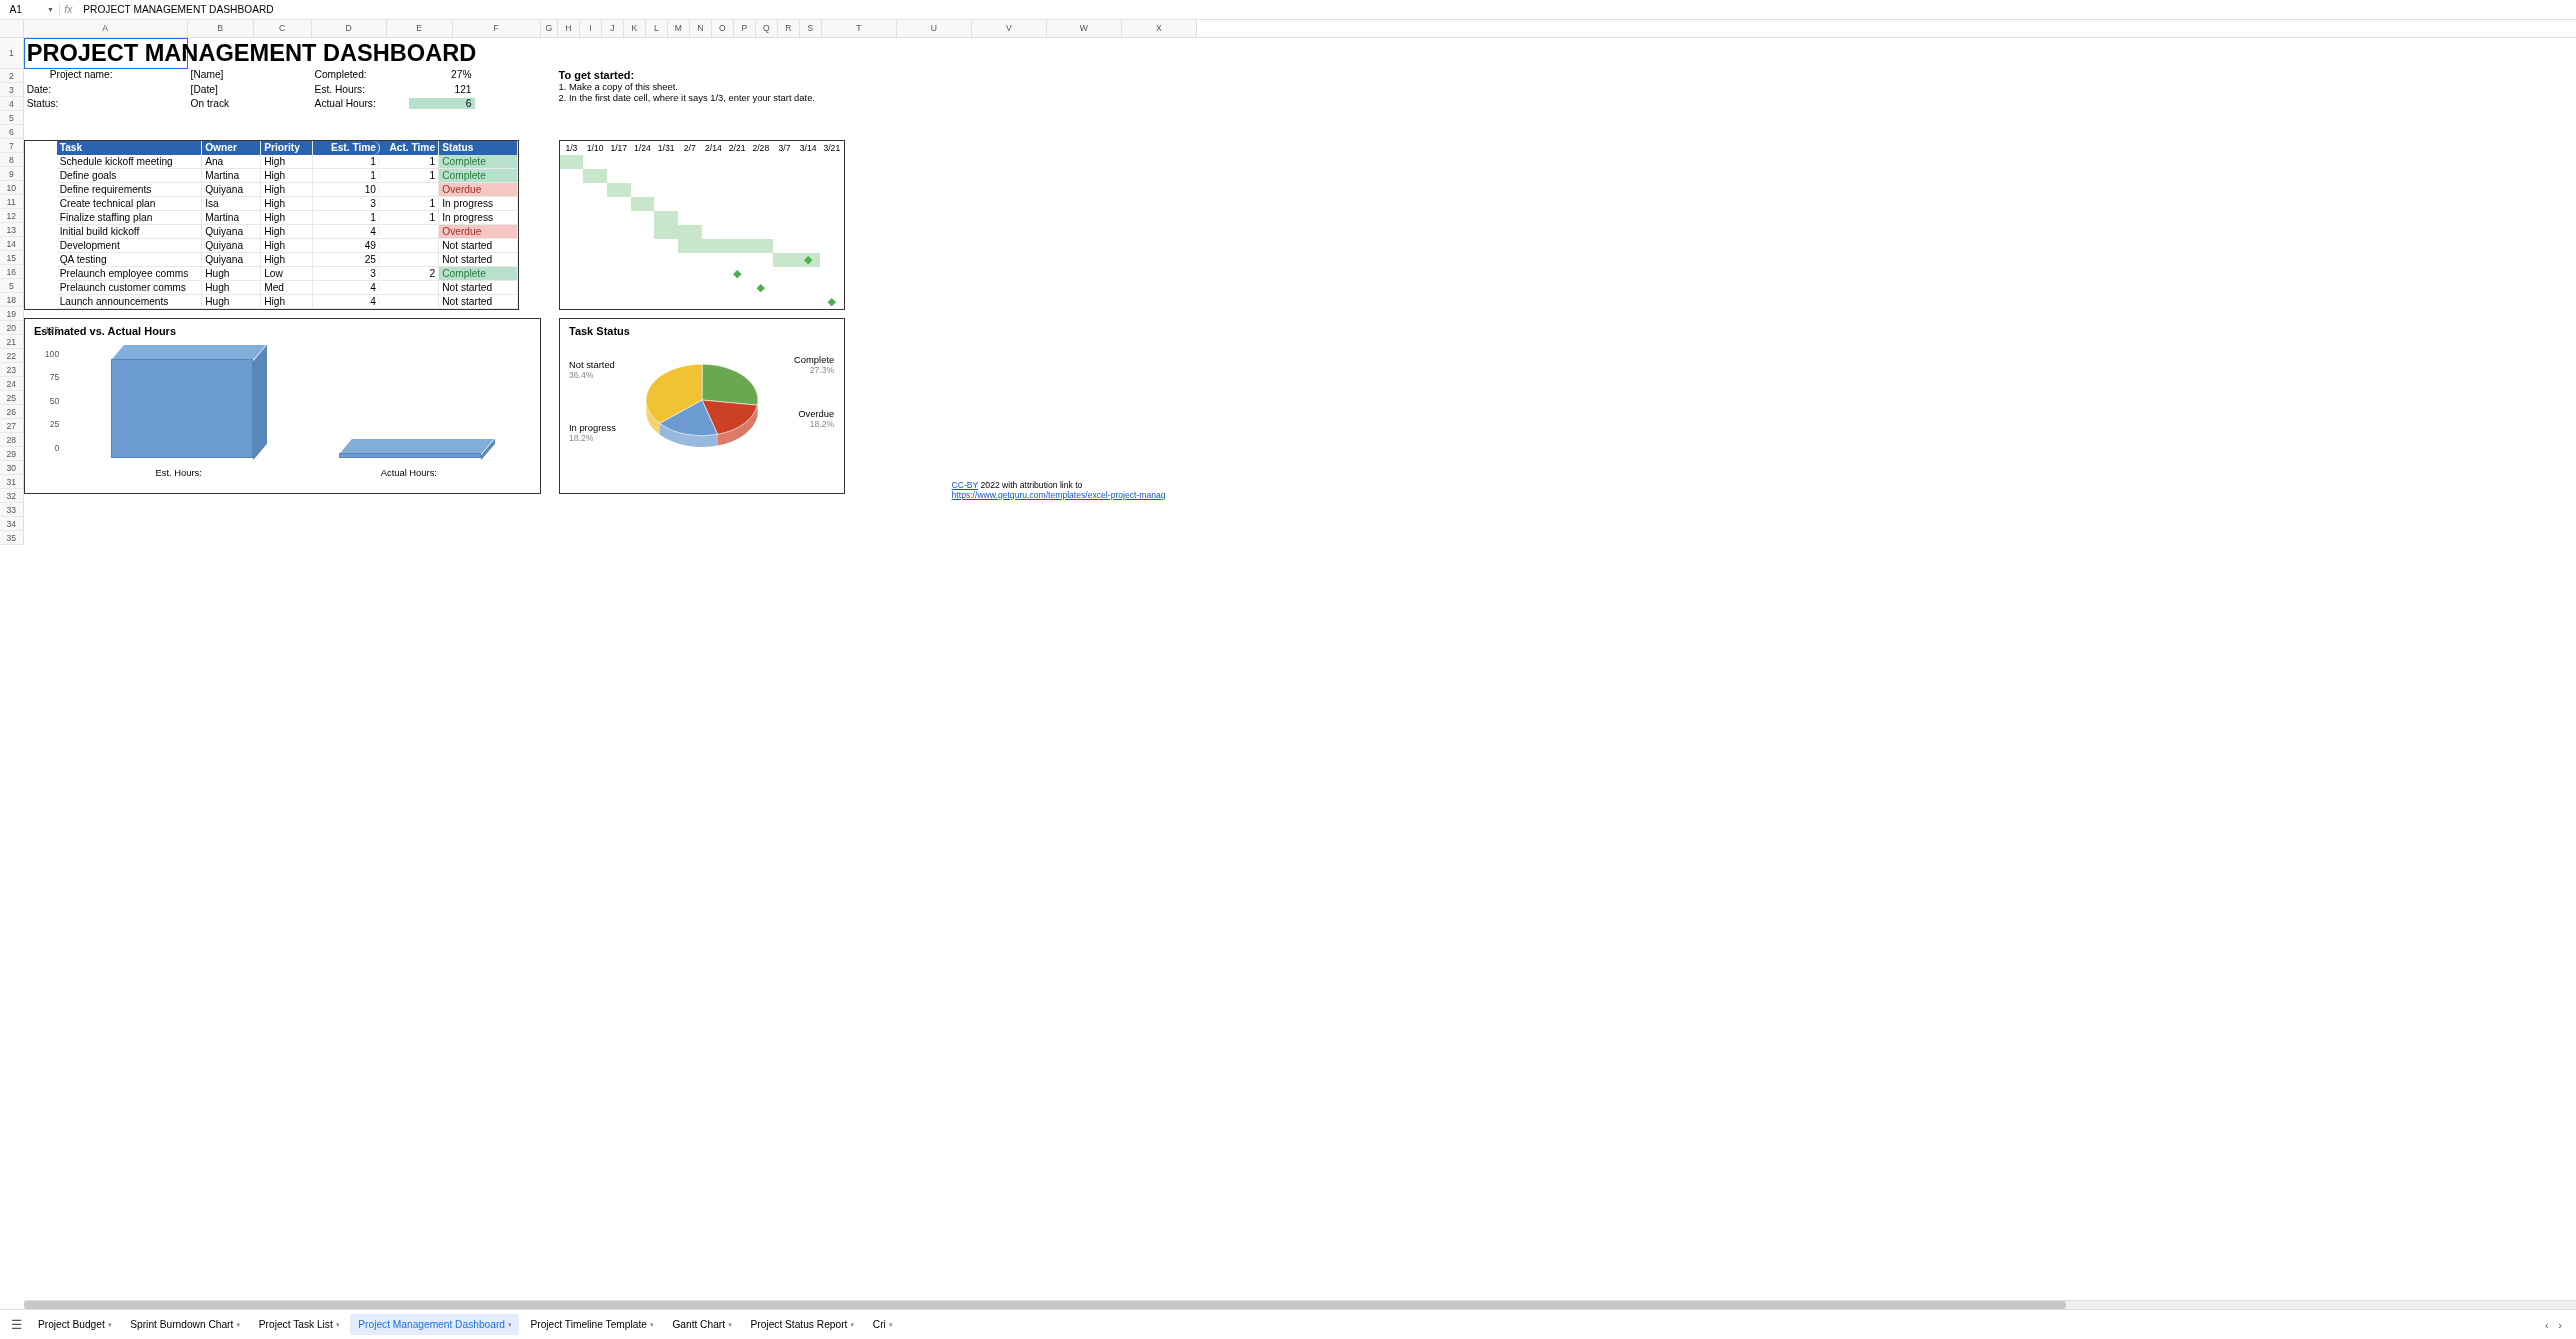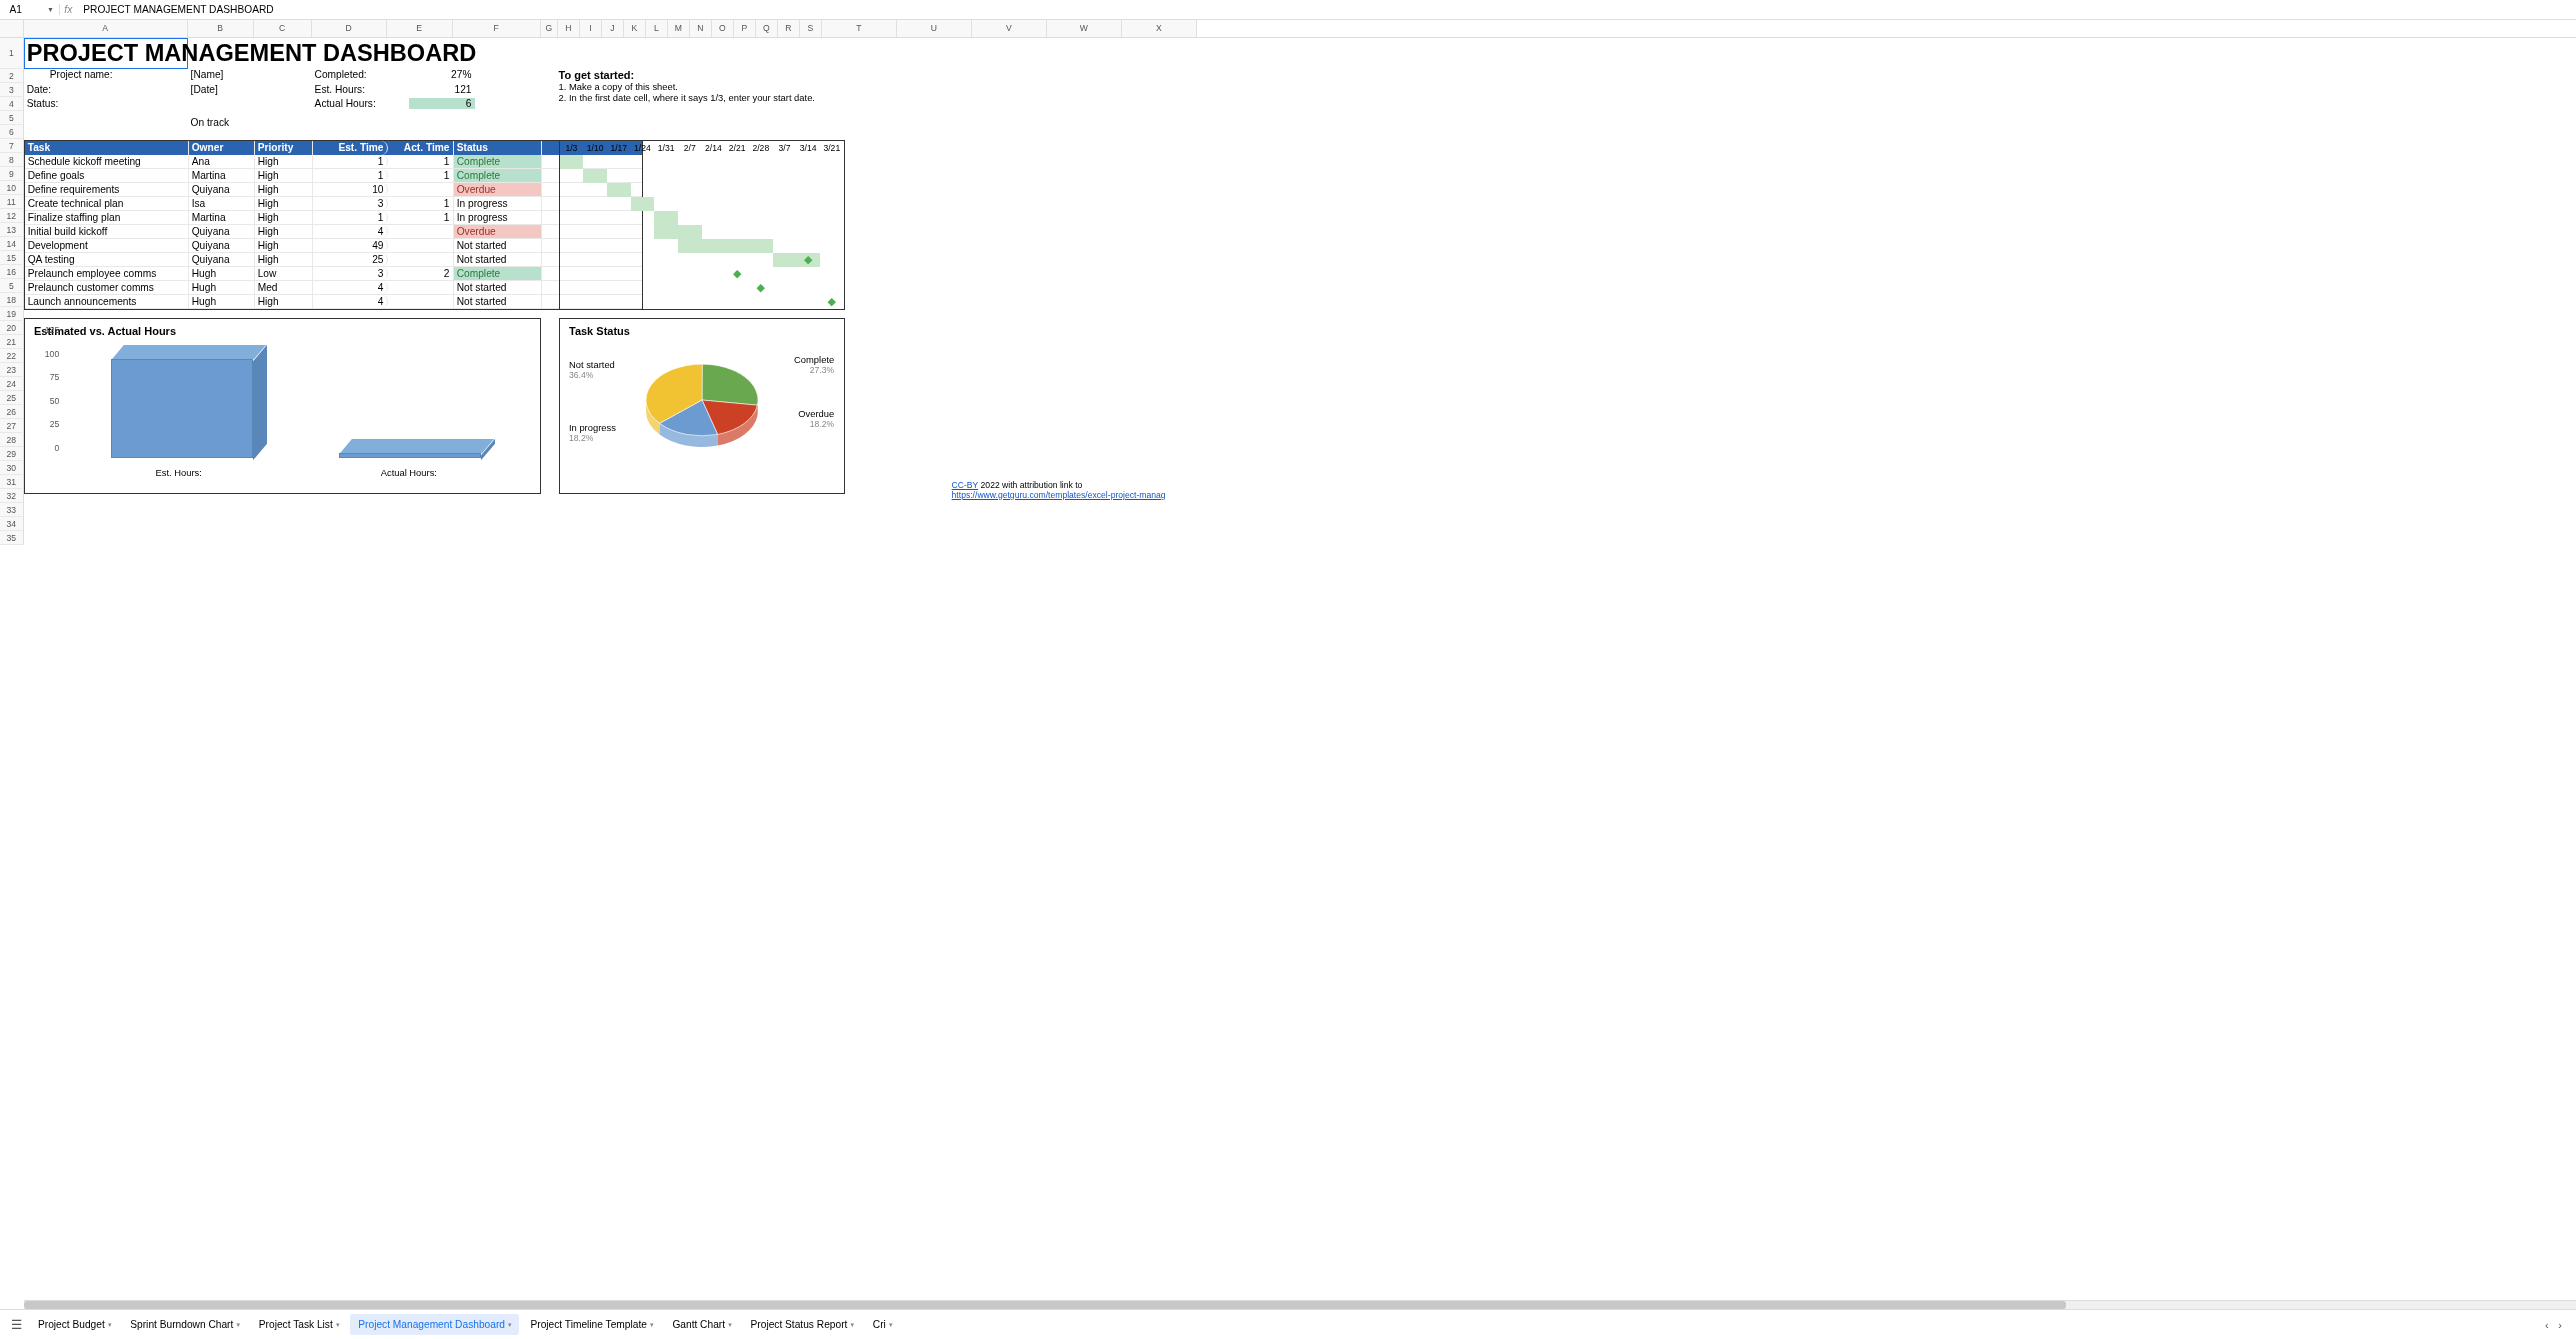--- a/index.html
+++ b/index.html
@@ -28,21 +28,21 @@
   .rn { height: 14px; line-height: 14px; }
   
   
   .title { position: absolute; left: 3.1px; top: 0; font-size: 23.6px; font-weight: 900; font-family: 'Arial Black', Arial, sans-serif; line-height: 31px; }
   .selected-cell { position: absolute; left: 0; top: 0; width: 164px; height: 31px; border: 1.6px solid #1a73e8; pointer-events: none; }
   
   
   .meta { position: absolute; font-size: 10.2px; }
   
   
-  .task-table { position: absolute; left: 0; top: 102px; border: 0.8px solid #333; width: 619px; }
+  .task-table { position: absolute; left: 0; top: 102px; border: 0.8px solid #333; width: 495px; padding-left: 32px; }
   .task-table .hdr { background: #2a63b0; color: #fff; font-weight: bold; display: flex; height: 14px; }
   .task-table .hdr > div, .task-table .row > div { padding: 0 3.1px; line-height: 14px; font-size: 10.2px; border-right: 0.8px solid #e8e8e8; }
   .task-table .row { display: flex; height: 14px; border-bottom: 0.8px solid #e8e8e8; }
   .c-task { width: 164px; }
   .c-owner { width: 66px; }
   .c-pri { width: 58px; }
   .c-est { width: 75px; text-align: right; border-radius: 7px; }
   .c-act { width: 66px; text-align: right; }
   .c-status { width: 88px; }
   .status-complete { background: #b7e1cd; color: #2a7a3a; }
@@ -535,21 +535,21 @@
     <div class="attrib">
       <a>CC-BY</a><span> 2022 with attribution link to</span><br>
       <a>https://www.getguru.com/templates/excel-project-manag</a>
     </div>
 
   <div class="meta " style="left: 3.1px; top: 31px; padding-left: 23px;">Project name:</div>
       <div class="meta " style="left: 3.1px; top: 46px;">Date:</div>
       <div class="meta " style="left: 3.1px; top: 60px;">Status:</div>
       <div class="meta " style="left: 167px; top: 31px;">[Name]</div>
       <div class="meta " style="left: 167px; top: 46px;">[Date]</div>
-      <div class="meta " style="left: 167px; top: 60px; margin-top: 19px;">On track</div>
+      <div class="meta " style="left: 167px; top: 60px;">On track</div>
       <div class="meta " style="left: 291px; top: 31px;">Completed:</div>
       <div class="meta " style="left: 291px; top: 46px;">Est. Hours:</div>
       <div class="meta " style="left: 291px; top: 60px;">Actual Hours:</div>
       <div class="meta " style="left: 385px; top: 31px; width: 66px; text-align: right; padding-right: 3.1px;">27%</div>
       <div class="meta " style="left: 385px; top: 46px; width: 66px; text-align: right; padding-right: 3.1px;">121</div>
       <div class="meta actual-bg" style="left: 385px; top: 60px; width: 66px; text-align: right; padding-right: 3.1px;">6</div>
     </div>
 </div>
 
 <div class="hscroll">

